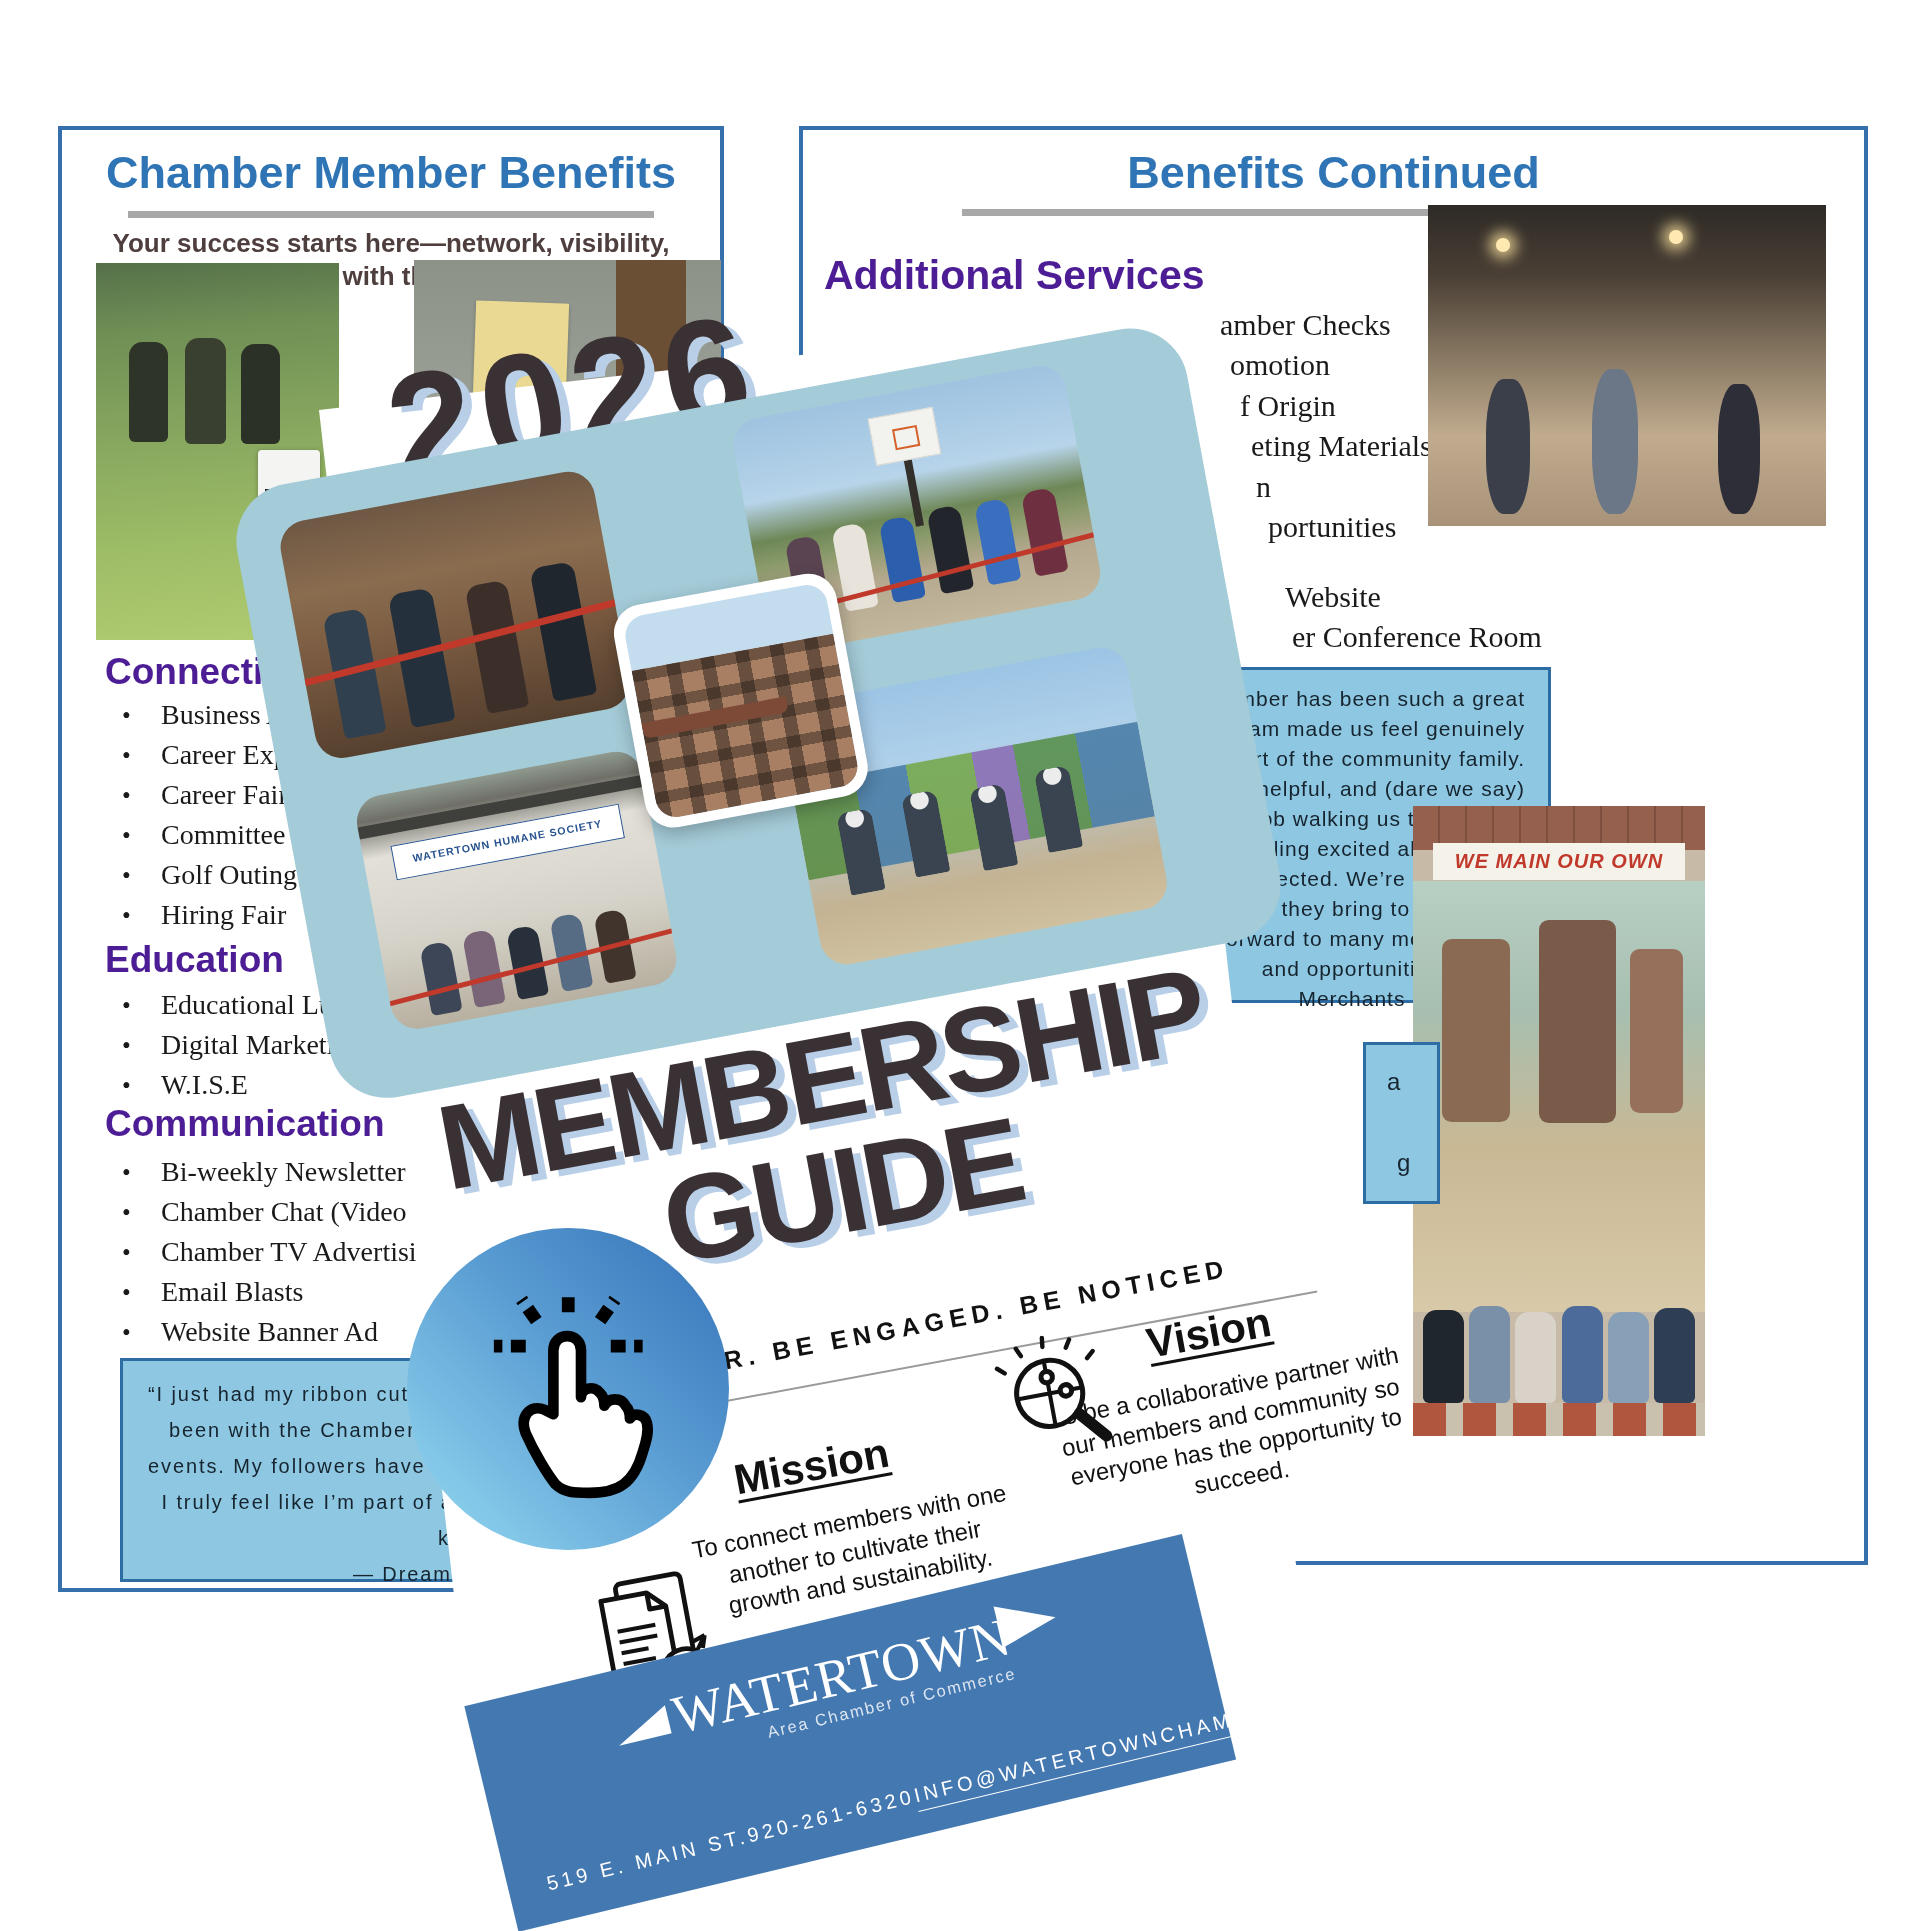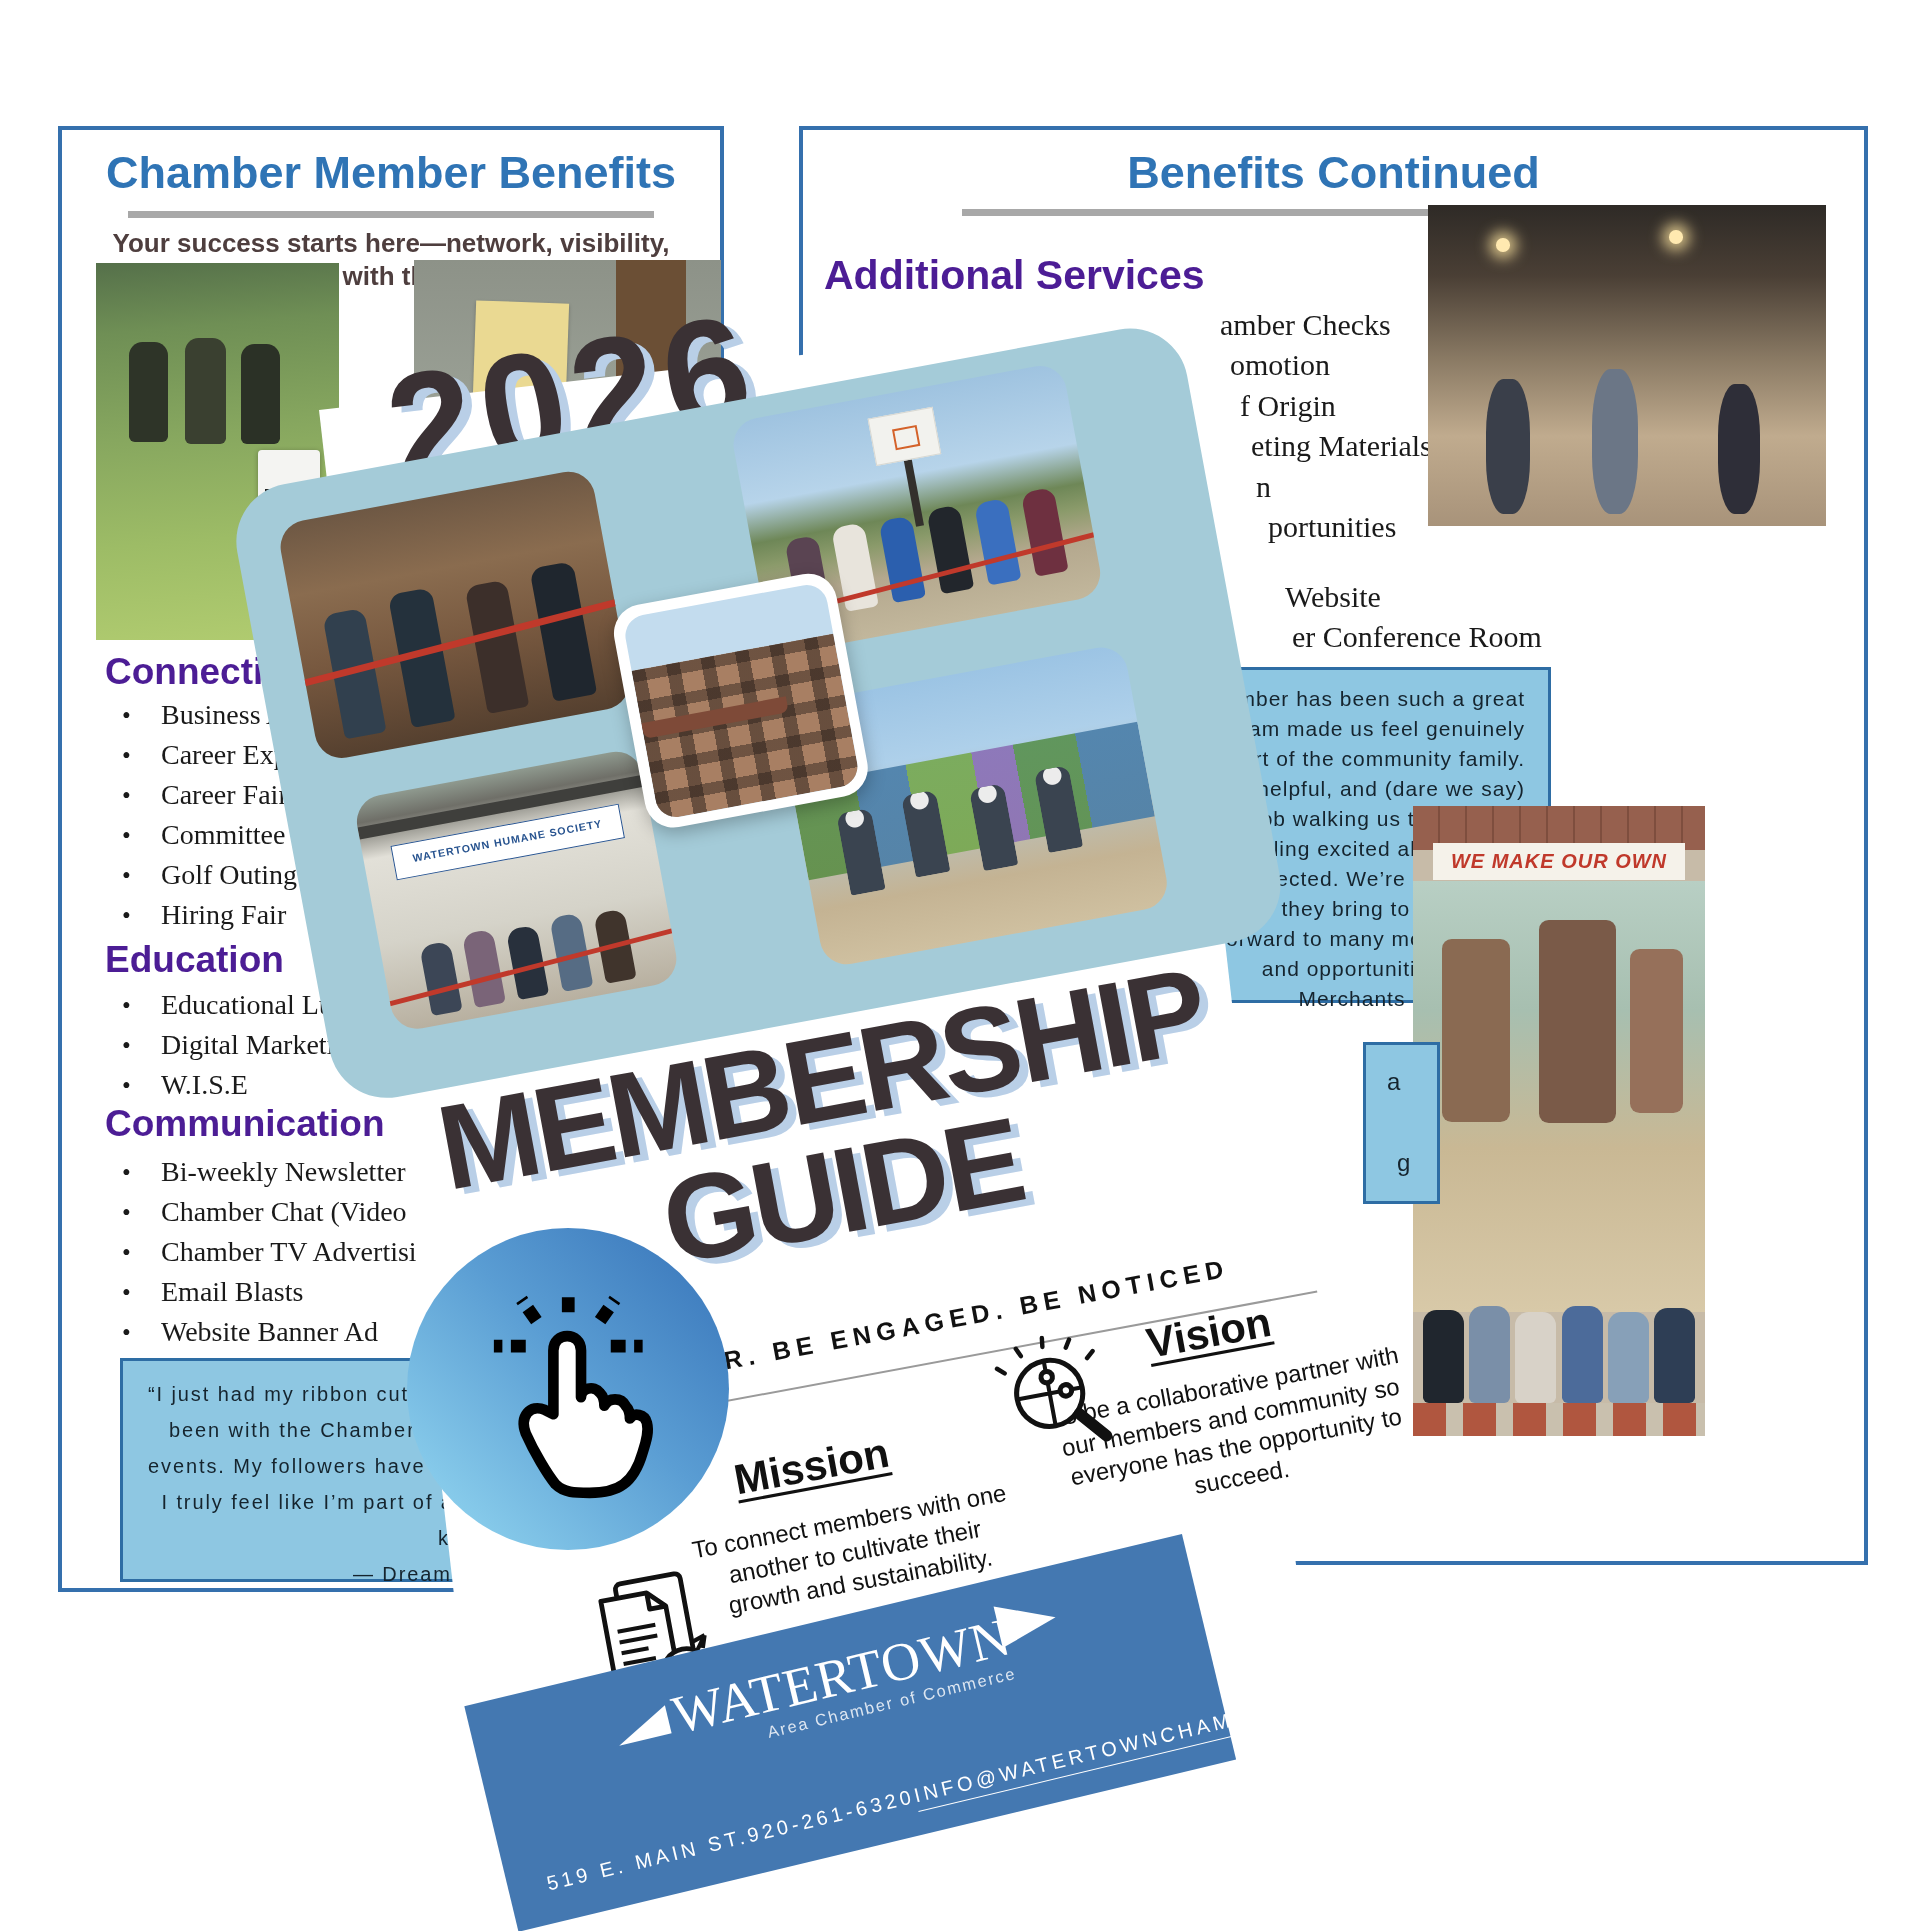--- a/index.html
+++ b/index.html
@@ -206,21 +206,21 @@
       <div class="ln">and we left feeling excited about all the</div>
       <div class="ln">d and stay connected. We’re grateful for</div>
       <div class="ln">d the energy they bring to supporting</div>
       <div class="ln">king forward to many more events,</div>
       <div class="ln">and opportunities ahead!”</div>
       <div class="ln">Merchants State Bank</div>
     </div>
 
     <div class="photo ph-mural" style="left:610px;top:676px;width:292px;height:630px;">
       <div class="mural-brick"></div>
-      <div class="mural-caption">WE MAKE OUR OWN</div>
+      <div class="mural-caption">WE MAIN OUR OWN</div>
       <div class="mural-body">
         <div class="mural-fig" style="left:29px;top:58px;width:68px;height:183px;background:#8a6a52;"></div>
         <div class="mural-fig" style="left:126px;top:39px;width:77px;height:203px;background:#7a5a48;"></div>
         <div class="mural-fig" style="left:217px;top:68px;width:53px;height:164px;background:#96705a;"></div>
       </div>
       <div class="blob" style="left:9.7px;bottom:33px;width:41px;height:93px;background:#20262e;"></div>
       <div class="blob" style="left:56px;bottom:33px;width:41px;height:97px;background:#7a8fa8;"></div>
       <div class="blob" style="left:102px;bottom:33px;width:41px;height:91px;background:#d8d2c8;"></div>
       <div class="blob" style="left:149px;bottom:33px;width:41px;height:97px;background:#4c6b9a;"></div>
       <div class="blob" style="left:195px;bottom:33px;width:41px;height:91px;background:#87a0b8;"></div>

